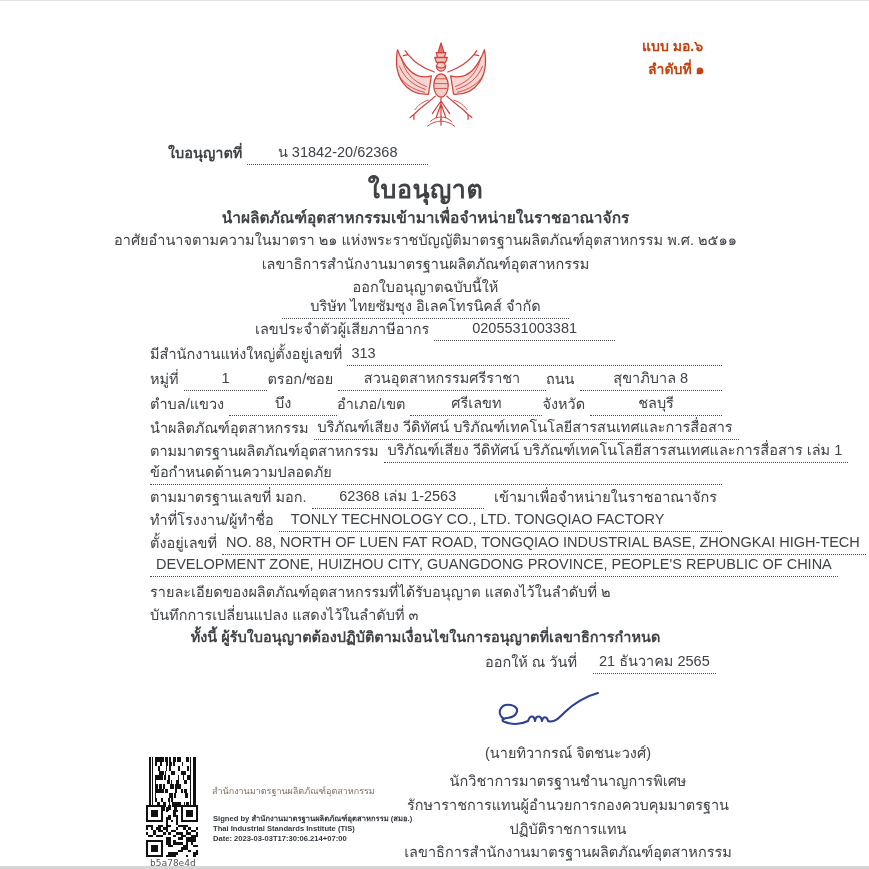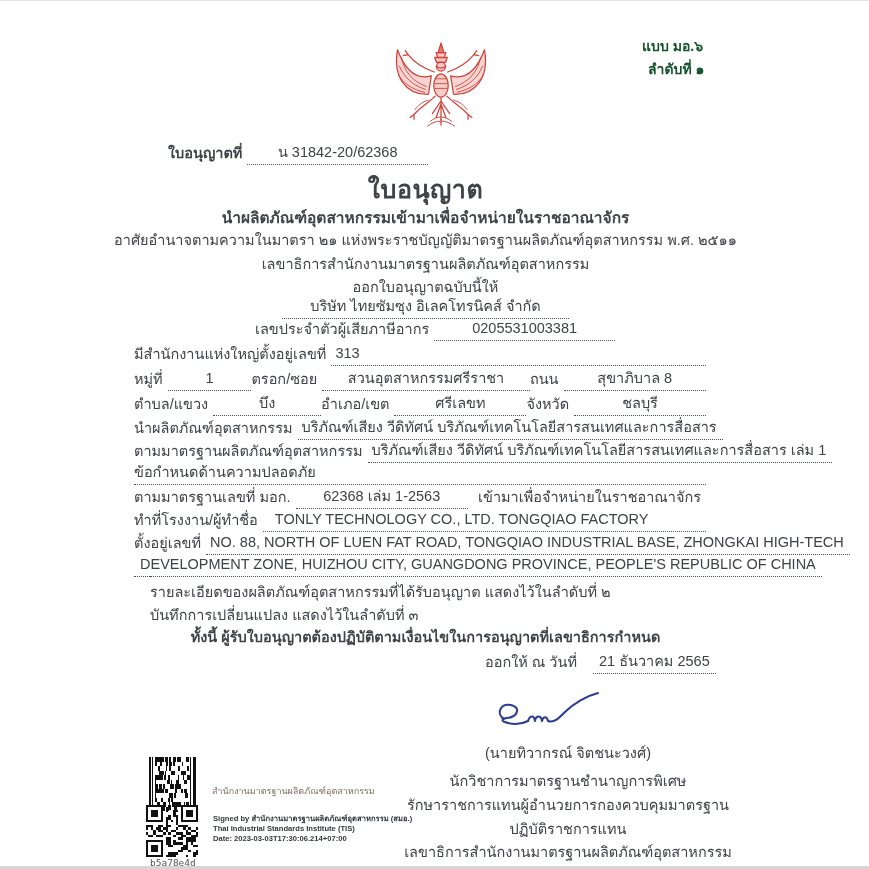--- a/index.html
+++ b/index.html
@@ -7,28 +7,28 @@
     position:relative;width:869px;height:869px;background:#fff;overflow:hidden;
     font-family:"Liberation Sans","DejaVu Sans",sans-serif;color:#3f4246;
     border-top:1px solid #e3e3e3;border-bottom:3px solid #d6d6d6;box-sizing:border-box;
   }
   .abs{position:absolute;}
   .center{left:0;width:851px;text-align:center;}
   .b{font-weight:bold;}
   .fs{font-size:14.5px;line-height:19px;}
   .title{font-size:25px;font-weight:600;letter-spacing:.5px;}
   .sub{font-size:15.5px;font-weight:bold;}
-  .row{position:absolute;left:134px;width:572px;display:flex;align-items:flex-end;font-size:14.5px;line-height:19px;}
+  .row{position:absolute;left:150px;width:572px;display:flex;align-items:flex-end;font-size:14.5px;line-height:19px;}
   .lbl{white-space:nowrap;padding:0 5px 2px 0;}
   .val{border-bottom:1.6px dotted #4a4d50;text-align:center;padding:0 6px 2px;white-space:nowrap;}
   .vall{border-bottom:1.6px dotted #4a4d50;text-align:left;padding:0 6px 2px 4px;white-space:nowrap;}
   .grow{flex:1;}
   .dotline{position:absolute;left:150px;width:572px;border-bottom:1.6px dotted #4a4d50;}
   .company-line{display:inline-block;border-bottom:1.6px dotted #4a4d50;padding:0 28px 2px;}
-  .formcode{font-size:14px;line-height:23px;font-weight:bold;color:#14532d;}
+  .formcode{font-size:14px;line-height:23px;font-weight:bold;color:#c2410c;}
   .sigblock{left:398px;width:340px;text-align:center;font-size:14.5px;}
   .stamp-caption{font-size:9px;color:#7a6c5d;}
   .signed-lines{font-size:7.6px;line-height:10px;color:#33373d;}
   .qr-ref{font-family:"DejaVu Sans Mono","Liberation Mono",monospace;font-size:9.5px;color:#555;}
   svg{display:block;}
 </style>
 </head>
 <body>
 
 <div class="page">

